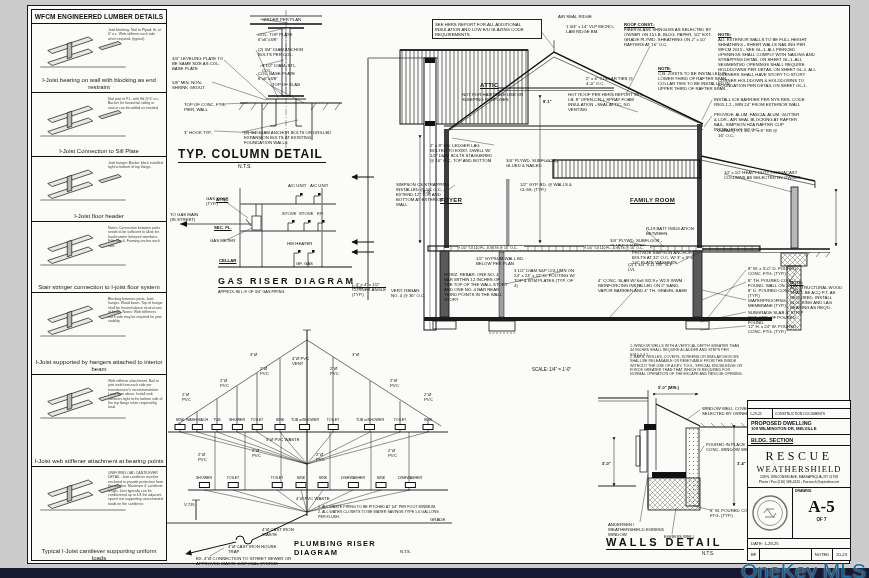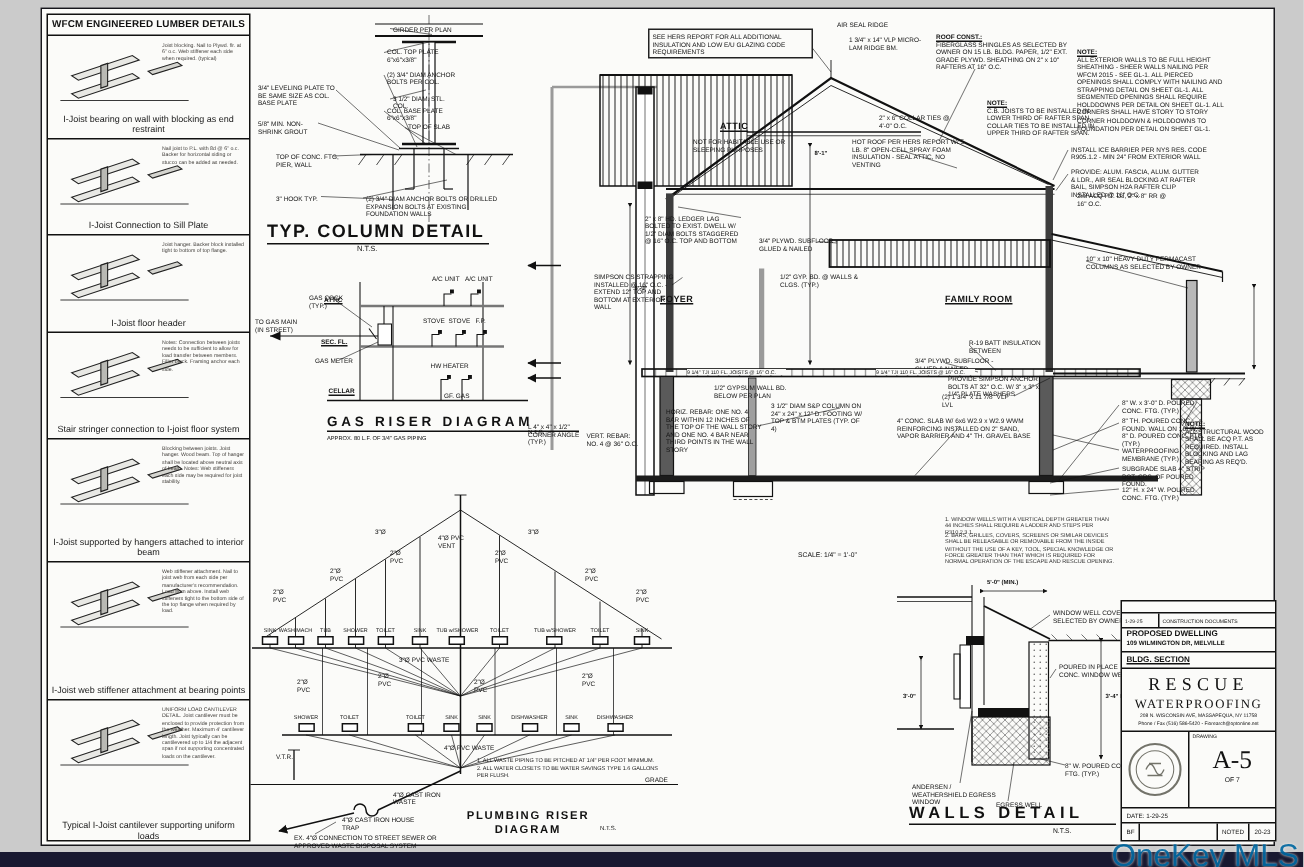--- a/index.html
+++ b/index.html
@@ -26,40 +26,40 @@
   .sym{display:block;margin:1px auto 0;width:9px;height:4px;border:.7px solid #111;background:#fff;}
   
   .dtitle{position:absolute;color:#111;font-weight:bold;z-index:6;}
   .t-col{left:178px;top:147px;width:148px;font-size:12px;letter-spacing:1px;border-bottom:1.4px solid #111;padding-bottom:1px;}
   .t-col-s{left:238px;top:163px;font-size:5px;font-weight:normal;}
   .t-gas{left:218px;top:276px;width:168px;font-size:9px;letter-spacing:2.5px;border-bottom:1.2px solid #111;padding-bottom:1px;}
   .t-gas-sub{left:218px;top:290px;font-size:3.8px;font-weight:normal;}
   .t-gas-s{left:352px;top:285px;font-size:4px;font-weight:normal;}
   .t-sec{left:414px;top:346px;width:196px;font-size:15px;letter-spacing:3.5px;border-bottom:1.6px solid #111;padding-bottom:1px;font-weight:bold;}
   .t-sec-s{left:532px;top:367px;font-size:4.5px;font-weight:normal;}
-  .t-plumb{left:294px;top:539px;width:116px;font-size:7.5px;letter-spacing:1.2px;border-bottom:1.1px solid #111;padding-bottom:16px;text-align:center;}
+  .t-plumb{left:294px;top:539px;width:116px;font-size:7.5px;letter-spacing:1.2px;border-bottom:1.1px solid #111;padding-bottom:16px;}
   .t-plumb-s{left:400px;top:549px;font-size:4px;font-weight:normal;}
   .t-win{left:606px;top:536px;width:138px;font-size:11px;letter-spacing:3px;border-bottom:1.3px solid #111;padding-bottom:1px;}
   .t-win-s{left:702px;top:551px;font-size:4.5px;font-weight:normal;}
   .plumb-notes{position:absolute;left:318px;top:505px;width:128px;font-size:3.7px;line-height:1.3;color:#222;white-space:pre-line;z-index:6;}
   
   .tblock{position:absolute;left:747px;top:400px;width:104px;height:161px;border:1px solid #111;box-sizing:border-box;background:#fbfbf9;display:flex;flex-direction:column;z-index:10;color:#111;}
   .tb-blank{height:7px;border-bottom:.8px solid #111;}
   .tb-rev{height:9px;display:flex;border-bottom:.8px solid #111;font-size:3.4px;align-items:center;}
   .tb-rev .d{width:22px;border-right:.8px solid #111;padding-left:2px;height:100%;display:flex;align-items:center;}
   .tb-rev .t{padding-left:2px;}
   .tb-proj{height:16px;border-bottom:.8px solid #111;padding:1px 3px;box-sizing:border-box;}
   .tb-proj .l1{font-size:5.4px;font-weight:bold;}
   .tb-proj .l2{font-size:4.2px;font-weight:bold;}
   .tb-stitle{height:11px;border-bottom:.8px solid #111;font-size:5.4px;font-weight:bold;padding:1.5px 3px;box-sizing:border-box;text-decoration:underline;}
   .tb-firm{height:42px;border-bottom:.8px solid #111;text-align:center;font-family:"Liberation Serif",serif;padding-top:3px;box-sizing:border-box;}
   .tb-firm .f1{font-size:12px;letter-spacing:3.5px;}
   .tb-firm .f2{font-size:8.5px;letter-spacing:1.1px;}
   .tb-firm .f3,.tb-firm .f4{font-size:3.3px;font-family:"Liberation Sans",sans-serif;margin-top:1px;}
-  .tb-mid{flex:1;display:flex;border-bottom:.8px solid #111;min-height:0;}
+  .tb-mid{flex:1;display:flex;border-bottom:.8px solid #111;min-height:0;font-weight:bold;}
   .tb-seal{width:44px;border-right:.8px solid #111;display:flex;align-items:center;justify-content:center;}
   .tb-draw{flex:1;position:relative;text-align:center;}
   .tb-draw .dl{position:absolute;left:2px;top:1px;font-size:3.4px;}
   .tb-draw .no{font-family:"Liberation Serif",serif;font-size:17px;margin-top:9px;}
   .tb-draw .of{font-size:4.5px;}
   .tb-date{height:9px;border-bottom:.8px solid #111;font-size:4.2px;padding-left:3px;display:flex;align-items:center;}
   .tb-bot{height:11px;display:flex;font-size:4.2px;align-items:stretch;}
   .tb-bot .c{border-right:.8px solid #111;display:flex;align-items:center;padding:0 3px;box-sizing:border-box;}
   .tb-bot .fill{flex:1;border-right:.8px solid #111;}
   .tb-bot .c:last-child{border-right:none;}
@@ -607,21 +607,21 @@
       <span class="d">1-29-25</span>
       <span class="t">CONSTRUCTION DOCUMENTS</span>
     </div>
     <div class="tb-proj">
       <div class="l1">PROPOSED DWELLING</div>
       <div class="l2">109 WILMINGTON DR, MELVILLE</div>
     </div>
     <div class="tb-stitle">BLDG. SECTION</div>
     <div class="tb-firm">
       <div class="f1">RESCUE</div>
-      <div class="f2">WATERPROOFING</div>
+      <div class="f2">WEATHERSHIELD</div>
       <div class="f3">208 N. WISCONSIN AVE, MASSAPEQUA, NY 11758</div>
       <div class="f4">Phone / Fax (516) 586-5420 - Fiorearch@optonline.net</div>
     </div>
     <div class="tb-mid">
       <div class="tb-seal">
         <svg width="40" height="40" viewBox="0 0 40 40">
           <circle cx="20" cy="20" r="17" stroke="#73736a" stroke-width="1.4" fill="none"></circle>
           <circle cx="20" cy="20" r="12.5" stroke="#73736a" stroke-width="0.7" fill="none"></circle>
           <path d="M14,20 q3,-7 6,0 q3,7 6,0 M15,24 h10 M16,16 h8" stroke="#73736a" stroke-width="0.9" fill="none"></path>
         </svg>

